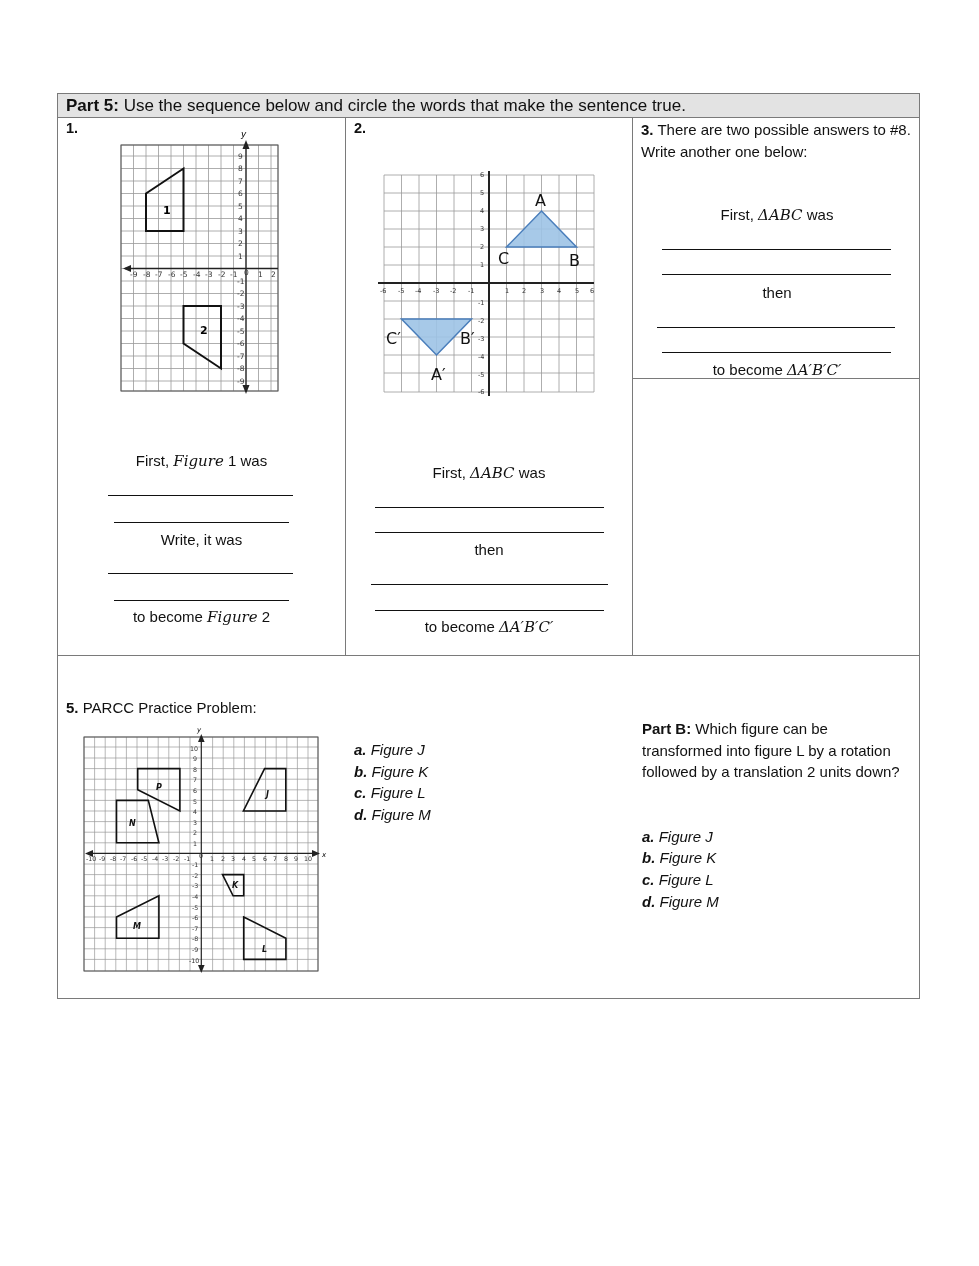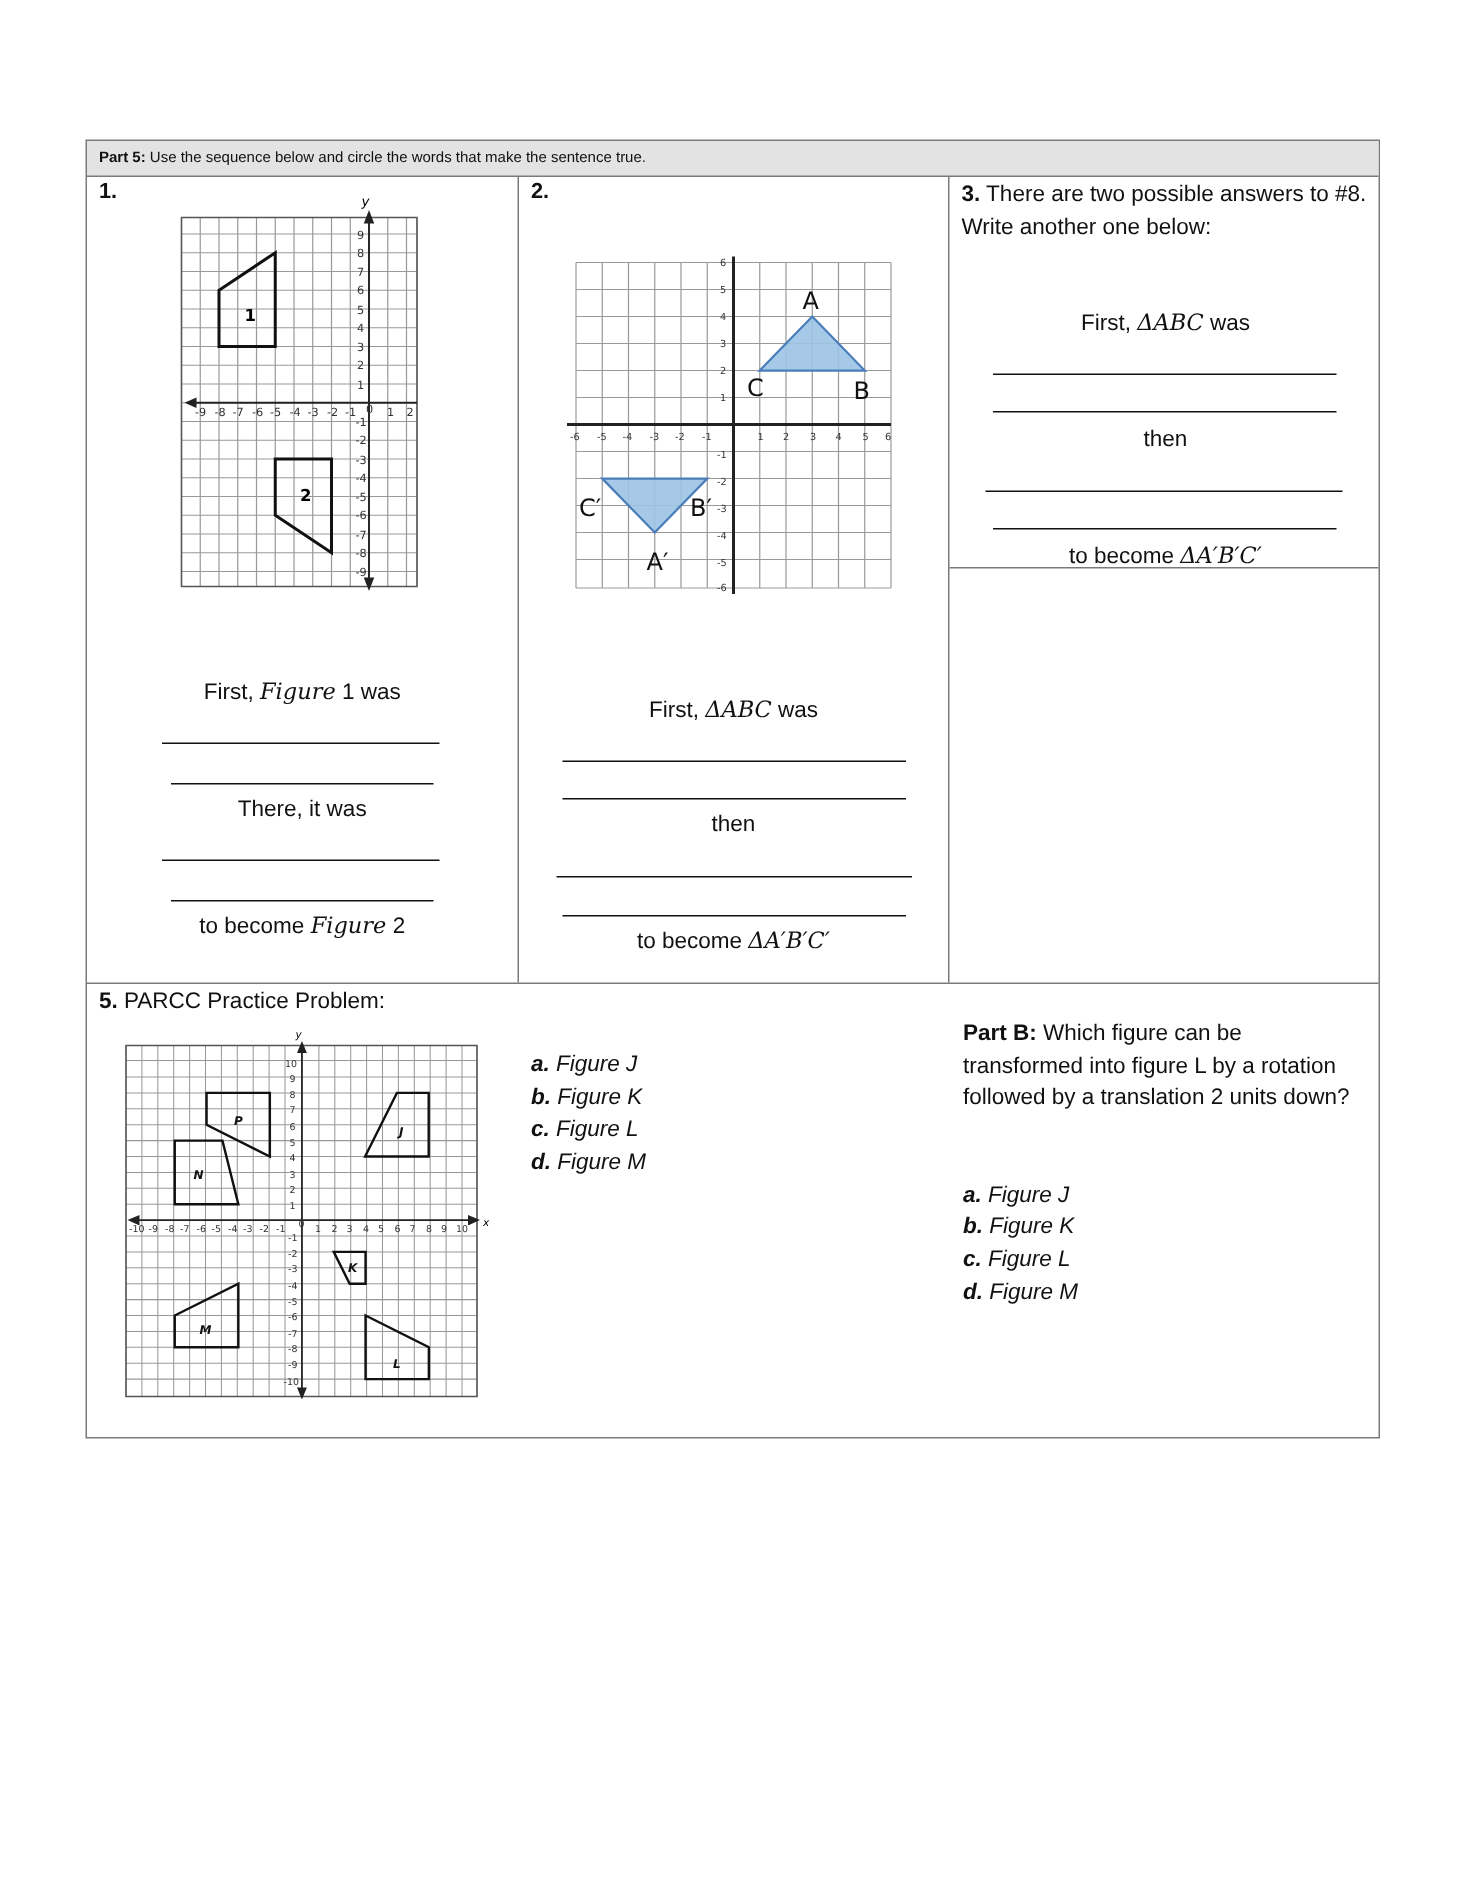--- a/index.html
+++ b/index.html
@@ -1,21 +1,21 @@
 <!DOCTYPE html>
 <html><head>
 <meta charset="utf-8">
 <style>
   html, body { margin: 0; padding: 0; background: #ffffff; }
   body { width: 979px; height: 1266px; position: relative; font-family: "Liberation Sans", "DejaVu Sans", sans-serif; color: #111; }
   .sheet { position: absolute; left: 57px; top: 93px; width: 863px; border: 1px solid #7a7a7a; box-sizing: border-box; }
-  .hdr { height: 23px; background: #e3e3e3; border-bottom: 1px solid #7a7a7a; font-size: 10px; line-height: 23px; padding-left: 8px; }
+  .hdr { height: 23px; background: #e3e3e3; border-bottom: 1px solid #7a7a7a; font-size: 17px; line-height: 23px; padding-left: 8px; }
   .hdr b { font-weight: bold; }
   .row1 { position: relative; height: 537px; border-bottom: 1px solid #7a7a7a; }
-  .row2 { position: relative; height: 302px; }
+  .row2 { position: relative; height: 302px; margin-top: 40px; }
   .cell { position: absolute; box-sizing: border-box; }
   .vline { position: absolute; top: 0; bottom: 0; width: 1px; background: #7a7a7a; }
   .hline { position: absolute; height: 1px; background: #7a7a7a; }
   .num { position: absolute; font-size: 14.5px; font-weight: bold; }
   .txt { font-size: 15px; line-height: 21.6px; }
   .ital { font-family: "DejaVu Serif", "Liberation Serif", serif; font-style: italic; font-size: 15px; }
   .blank { display: block; margin: 0 auto; border-bottom: 1px solid #111; height: 14px; }
   .line-text { position: absolute; left: 0; right: 0; text-align: center; font-size: 15px; }
   .opt { font-size: 15px; line-height: 21.6px; }
   .opt b { font-style: italic; }
@@ -120,21 +120,21 @@
         <polygon points="33,103 70.5,103 70.5,40.5 33,65.5" fill="none" stroke="#111" stroke-width="2"></polygon>
         <text x="50" y="86" font-size="11" font-weight="bold">1</text>
         <polygon points="70.5,178 108,178 108,240.5 70.5,215.5" fill="none" stroke="#111" stroke-width="2"></polygon>
         <text x="87" y="206" font-size="11" font-weight="bold">2</text>
       </svg>
       <div class="line-text" style="top:334px">
         <span>First, </span><span class="ital">Figure</span><span> 1 was</span>
       </div>
       <div class="blank" style="position:absolute; left:50px; width:185px; top:363px;"></div>
       <div class="blank" style="position:absolute; left:56px; width:175px; top:390px;"></div>
-      <div class="line-text" style="top:413px">There, it was</div>
+      <div class="line-text" style="top:413px">Write, it was</div>
       <div class="blank" style="position:absolute; left:50px; width:185px; top:441px;"></div>
       <div class="blank" style="position:absolute; left:56px; width:175px; top:468px;"></div>
       <div class="line-text" style="top:490px">
         <span>to become </span><span class="ital">Figure</span><span> 2</span>
       </div>
     </div>
 
     <div class="cell" style="left:288px; top:0; width:286px; height:537px;">
       <div class="num" style="left:8px; top:2px">2.</div>
       <svg style="position:absolute; left:30px; top:48px" width="220" height="230" viewBox="0 0 220 230">

